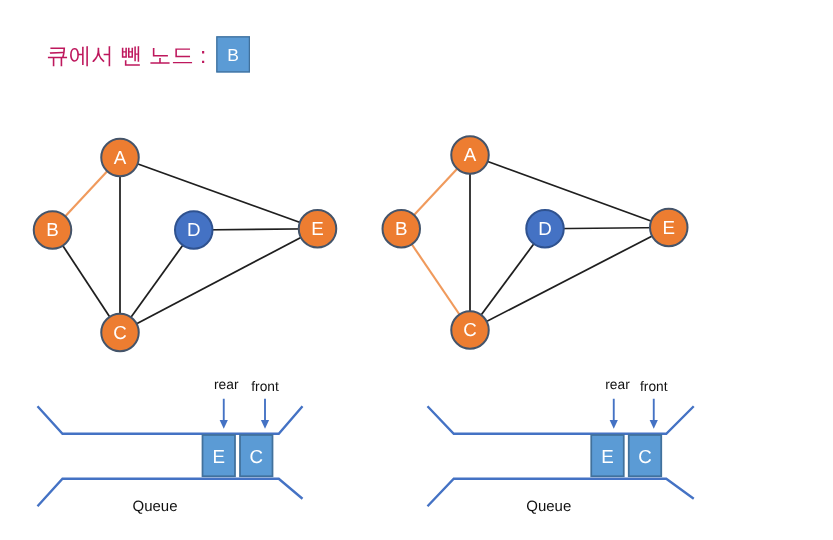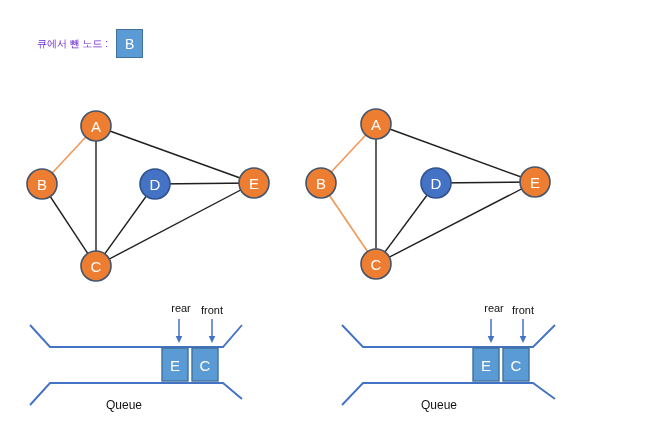--- a/index.html
+++ b/index.html
@@ -12,22 +12,22 @@
     overflow: hidden;
   }
   .header-row {
     position: absolute;
     left: 37px;
     top: 29px;
     display: flex;
     align-items: center;
   }
   .header-label {
-    font-size: 10px;
-    color: #6d28d9;
+    font-size: 18px;
+    color: #be185d;
     line-height: 28px;
     white-space: nowrap;
   }
   .dequeued-box {
     margin-left: 8px;
     width: 25px;
     height: 27px;
     background: #5B9BD5;
     border: 1px solid #41719C;
     color: #ffffff;

